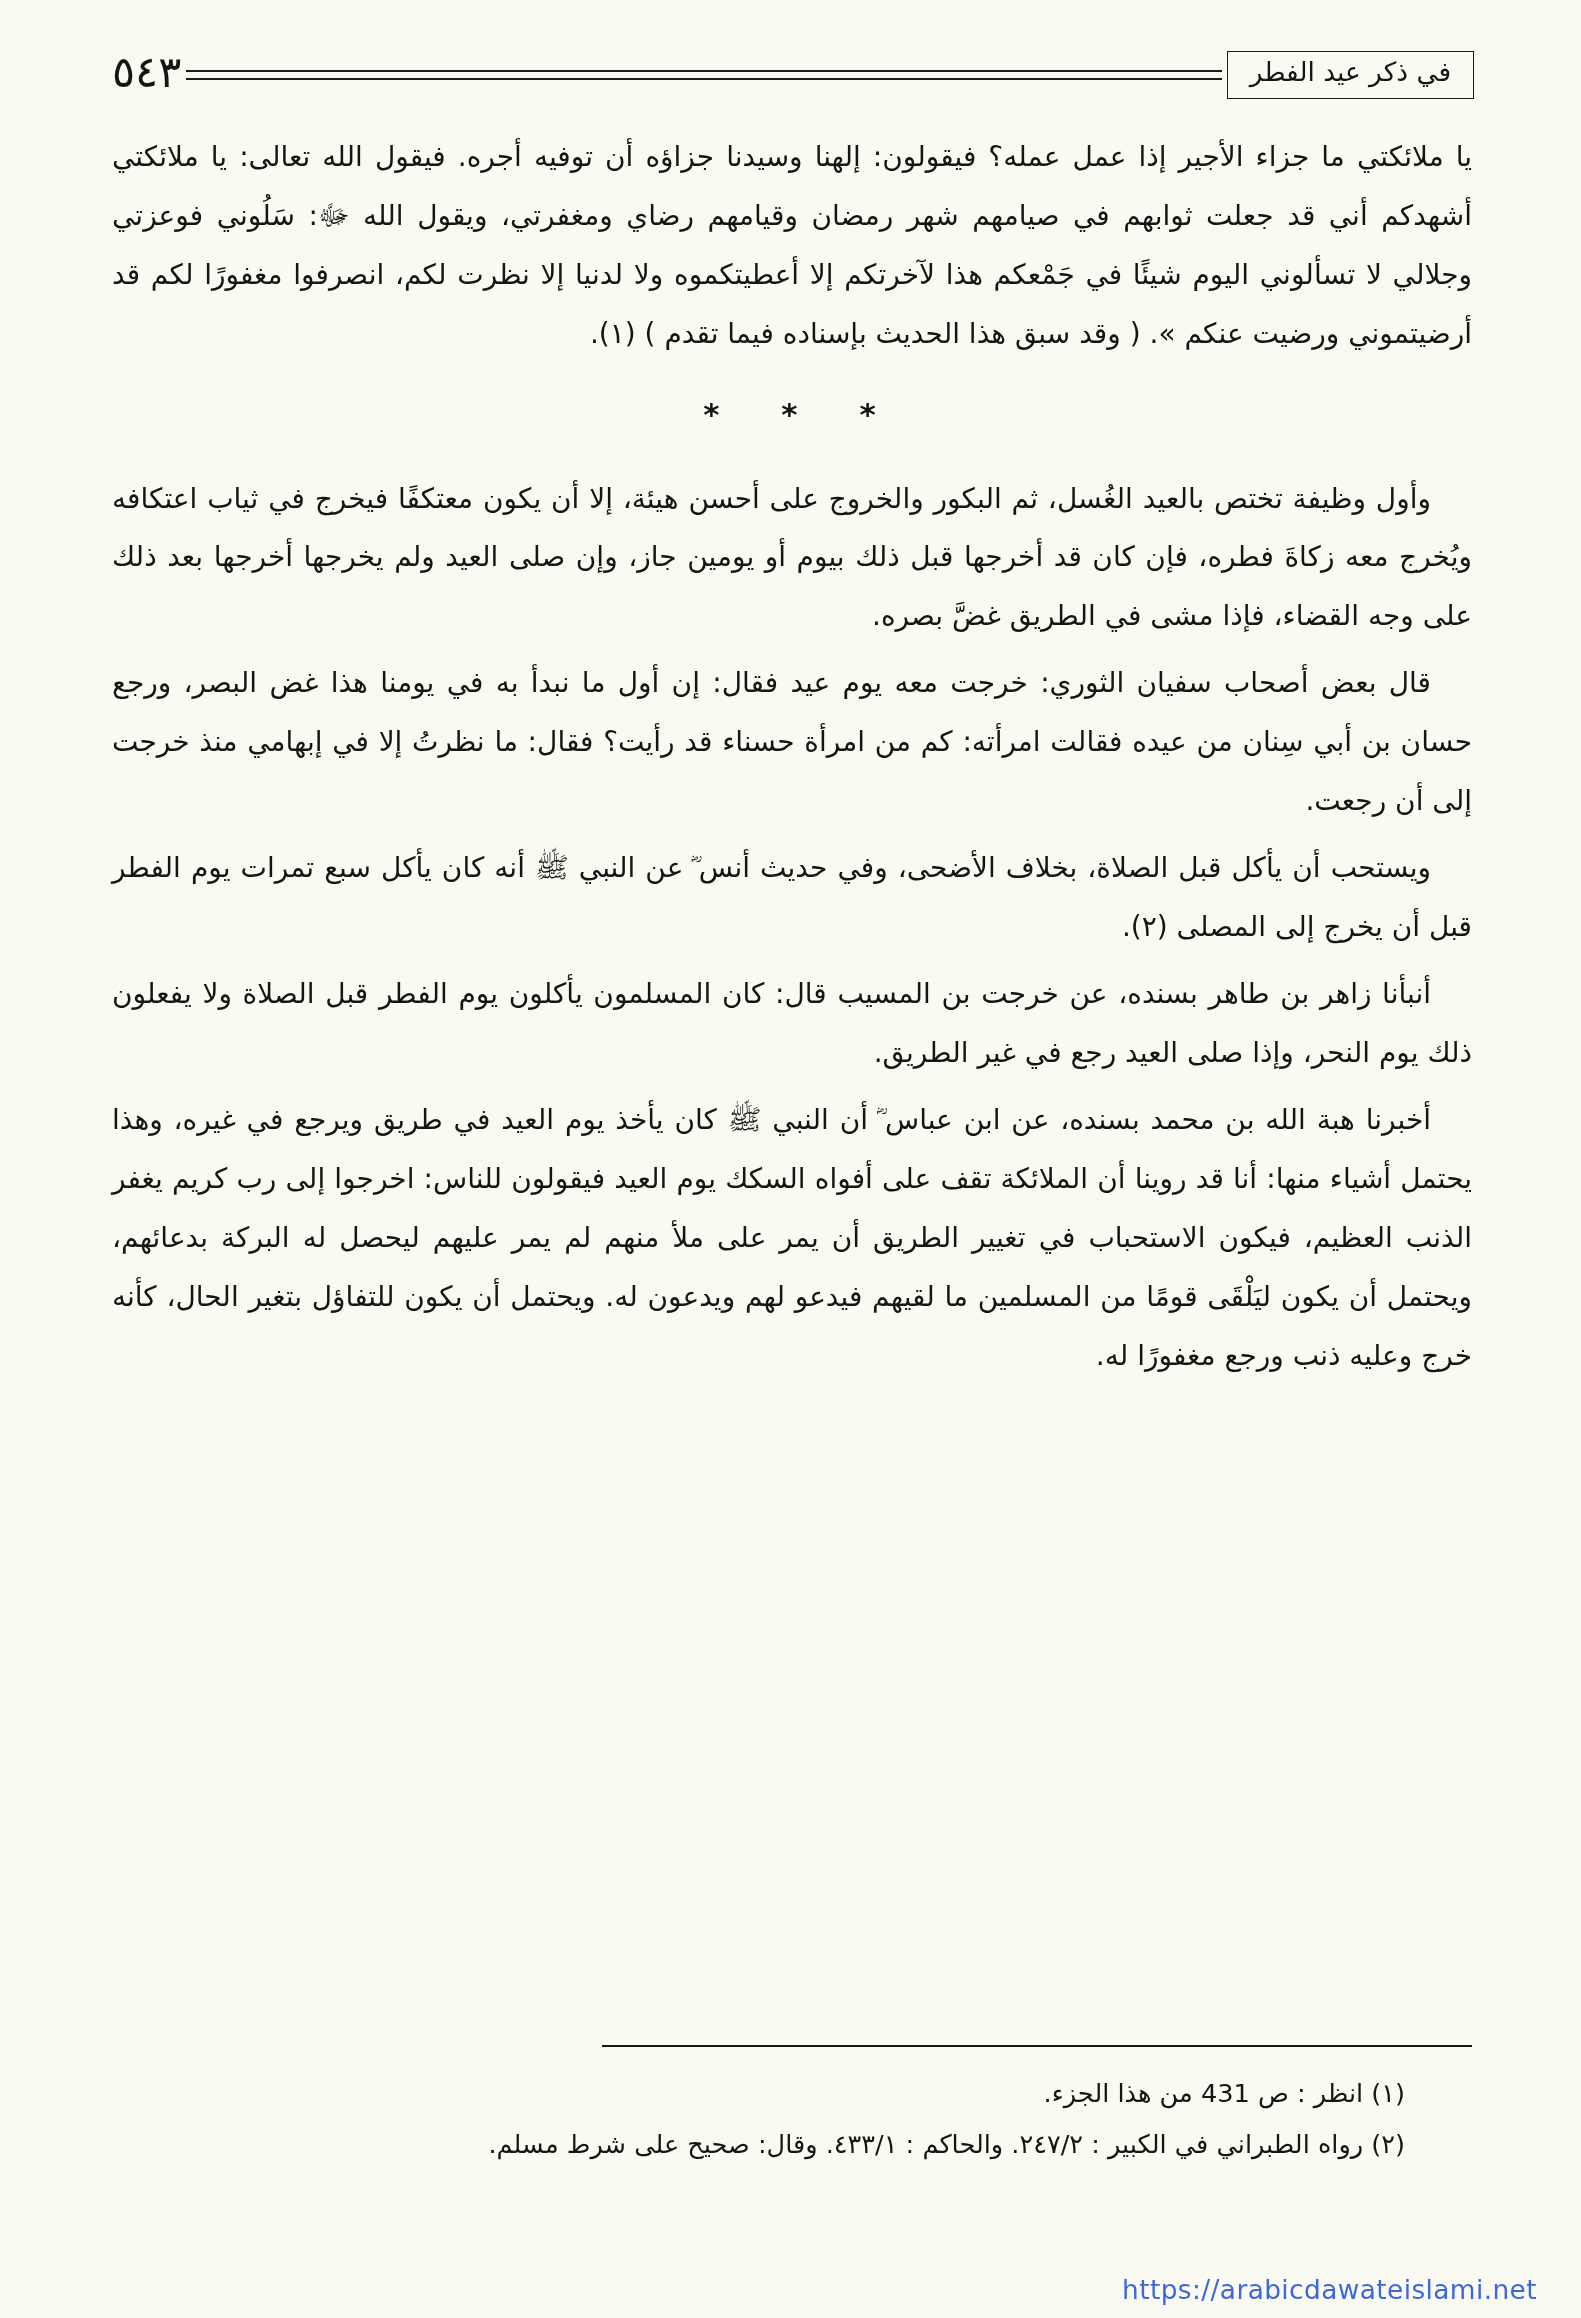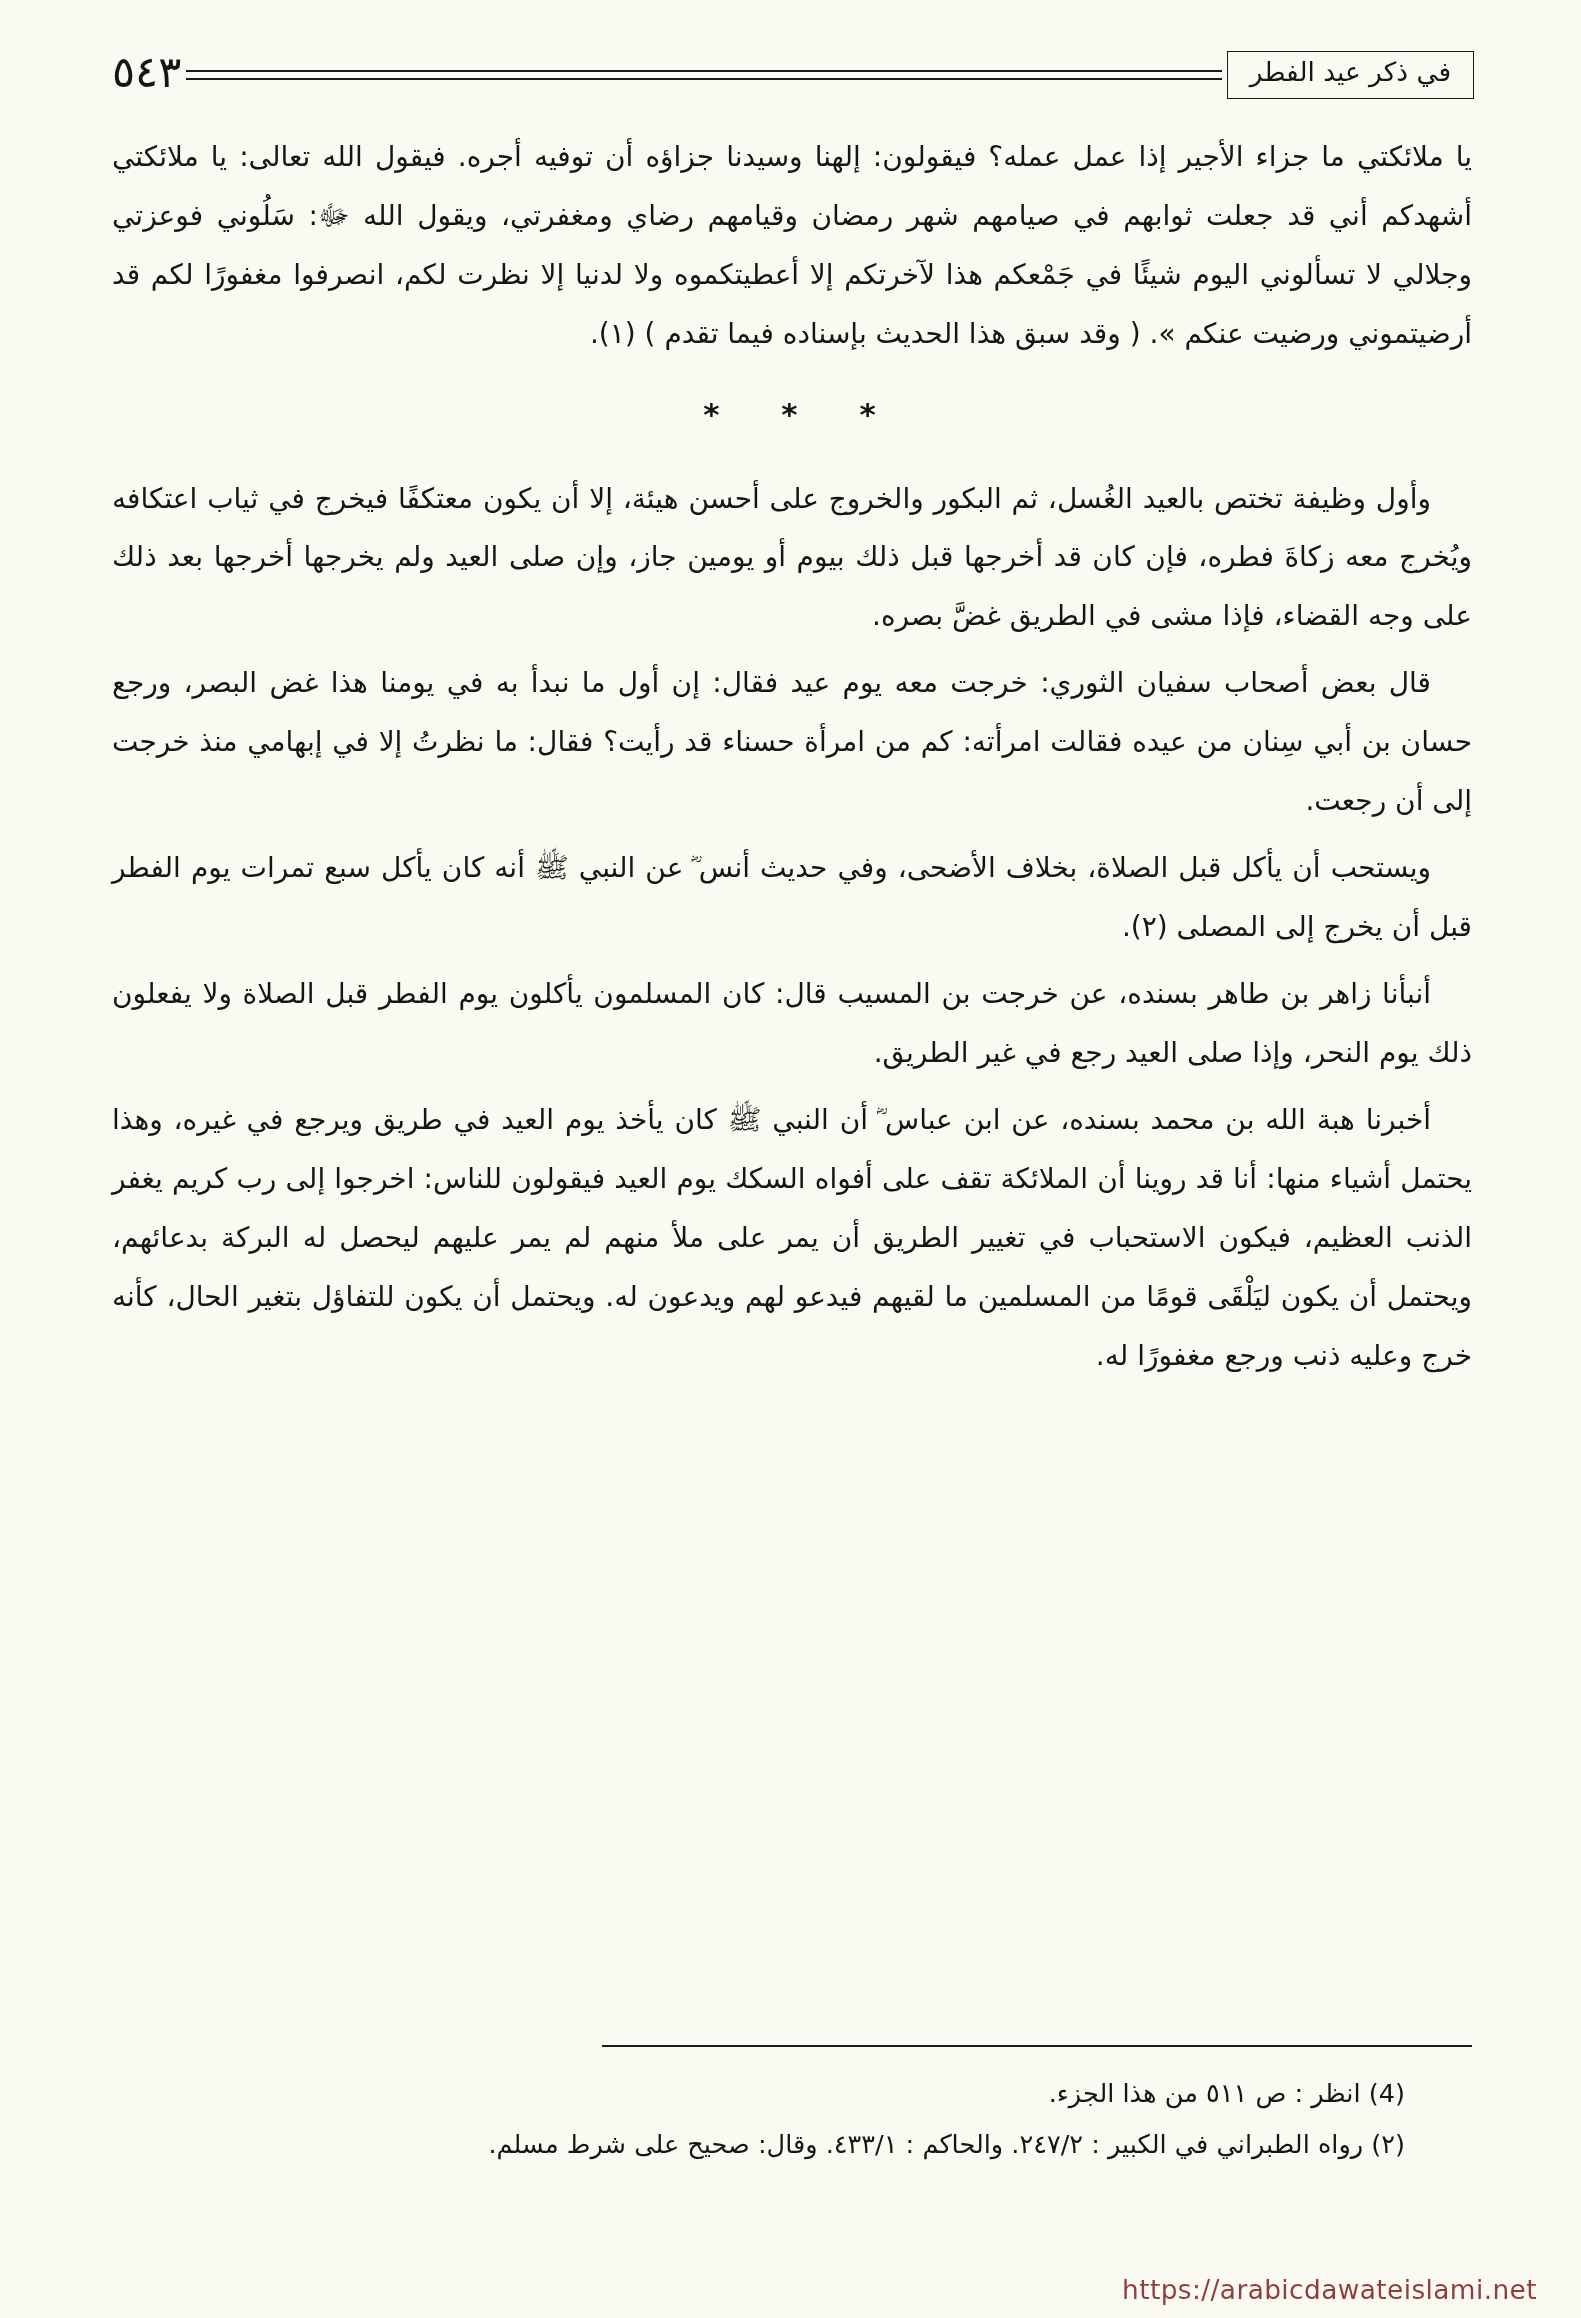--- a/index.html
+++ b/index.html
@@ -96,21 +96,21 @@
   }
 
   
   .watermark {
     position: absolute;
     bottom: 13.6px;
     left: auto;
     right: 44px;
     direction: ltr;
     font-size: 26.4px;
-    color: #7f1d1d;
+    color: #1d4ed8;
     opacity: 0.85;
     letter-spacing: 0.4px;
   }
 </style>
 </head>
 <body>
 
 <div class="page">
 
   <div class="header">
@@ -126,20 +126,20 @@
 
     <p>وأول وظيفة تختص بالعيد الغُسل، ثم البكور والخروج على أحسن هيئة، إلا أن يكون معتكفًا فيخرج في ثياب اعتكافه ويُخرج معه زكاةَ فطره، فإن كان قد أخرجها قبل ذلك بيوم أو يومين جاز، وإن صلى العيد ولم يخرجها أخرجها بعد ذلك على وجه القضاء، فإذا مشى في الطريق غضَّ بصره.</p>
     <p>قال بعض أصحاب سفيان الثوري: خرجت معه يوم عيد فقال: إن أول ما نبدأ به في يومنا هذا غض البصر، ورجع حسان بن أبي سِنان من عيده فقالت امرأته: كم من امرأة حسناء قد رأيت؟ فقال: ما نظرتُ إلا في إبهامي منذ خرجت إلى أن رجعت.</p>
     <p>ويستحب أن يأكل قبل الصلاة، بخلاف الأضحى، وفي حديث أنس ؓ عن النبي ﷺ أنه كان يأكل سبع تمرات يوم الفطر قبل أن يخرج إلى المصلى (٢).</p>
     <p>أنبأنا زاهر بن طاهر بسنده، عن خرجت بن المسيب قال: كان المسلمون يأكلون يوم الفطر قبل الصلاة ولا يفعلون ذلك يوم النحر، وإذا صلى العيد رجع في غير الطريق.</p>
     <p>أخبرنا هبة الله بن محمد بسنده، عن ابن عباس ؓ أن النبي ﷺ كان يأخذ يوم العيد في طريق ويرجع في غيره، وهذا يحتمل أشياء منها: أنا قد روينا أن الملائكة تقف على أفواه السكك يوم العيد فيقولون للناس: اخرجوا إلى رب كريم يغفر الذنب العظيم، فيكون الاستحباب في تغيير الطريق أن يمر على ملأ منهم لم يمر عليهم ليحصل له البركة بدعائهم، ويحتمل أن يكون ليَلْقَى قومًا من المسلمين ما لقيهم فيدعو لهم ويدعون له. ويحتمل أن يكون للتفاؤل بتغير الحال، كأنه خرج وعليه ذنب ورجع مغفورًا له.</p>
   </div>
 
   <div class="footnotes">
     <hr class="footnote-divider">
-    <div class="footnote">(4) انظر : ص ٥١١ من هذا الجزء.</div>
+    <div class="footnote">(١) انظر : ص 431 من هذا الجزء.</div>
     <div class="footnote">(٢) رواه الطبراني في الكبير : ٢٤٧/٢. والحاكم : ٤٣٣/١. وقال: صحيح على شرط مسلم.</div>
   </div>
 
   <div class="watermark">https://arabicdawateislami.net</div>
 
 </div>
 
 
 </body></html>

